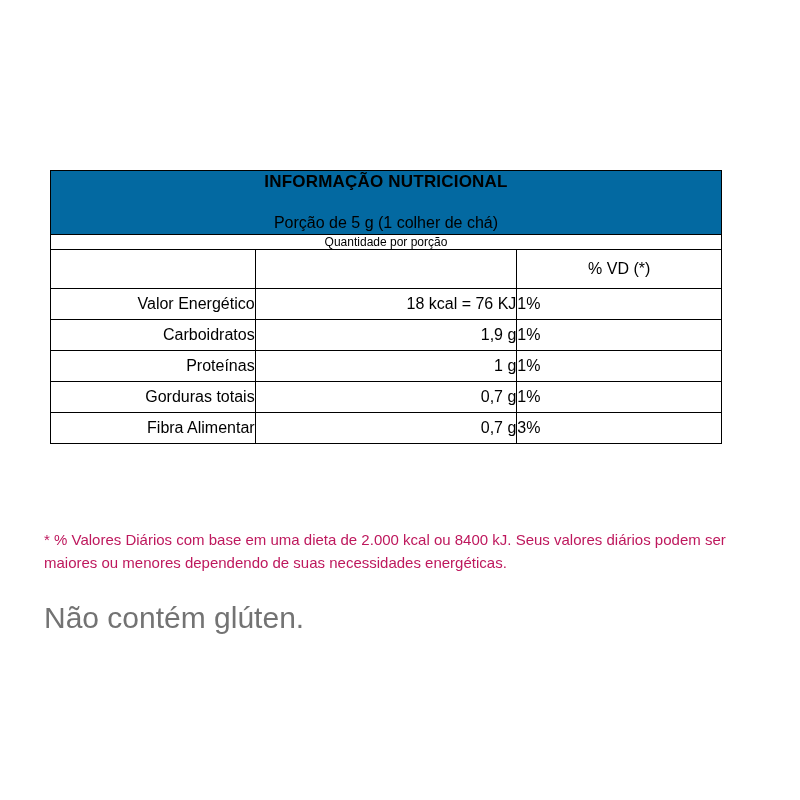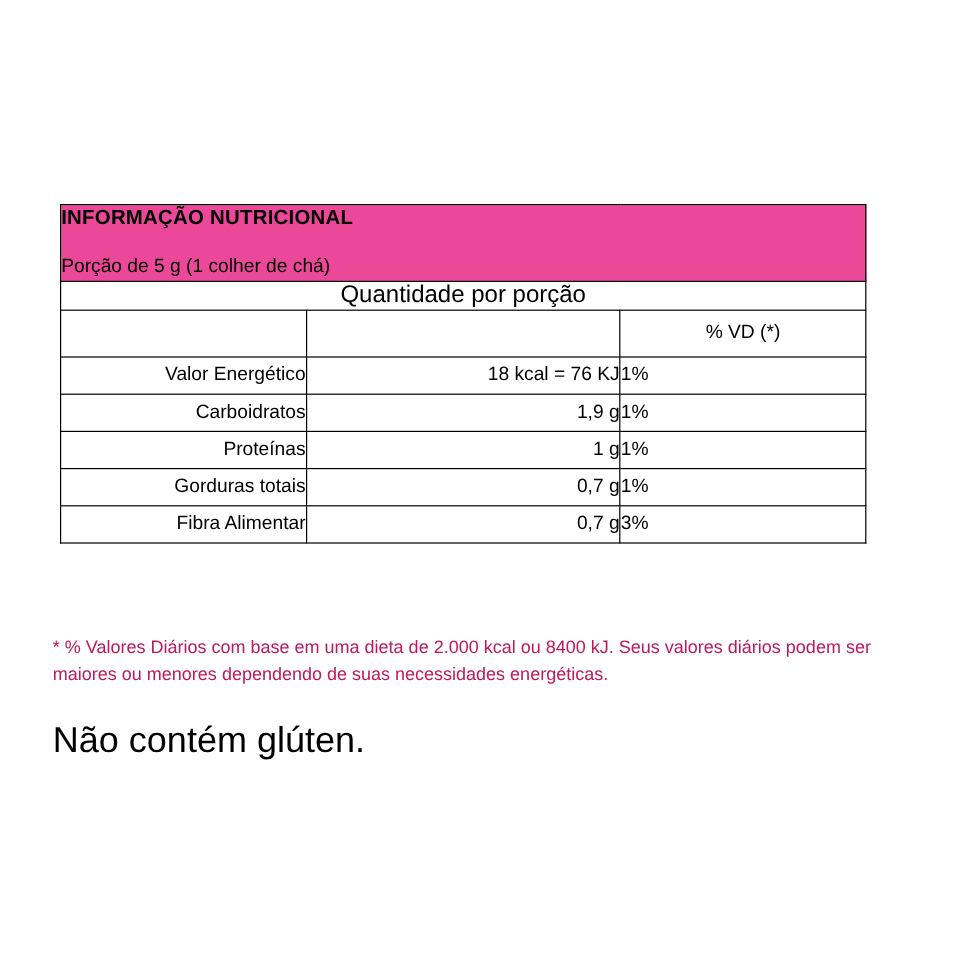--- a/index.html
+++ b/index.html
@@ -30,39 +30,40 @@
     border-collapse: collapse;
     table-layout: fixed;
     border: 1.5px solid #000;
   }
   table.nutrition td {
     border: 1px solid #000;
     padding: 0;
     vertical-align: middle;
   }
   .hdr-cell {
-    background: #ec4899;
+    background: #0369a1;
+    text-align: center;
     padding: 8px 6px 9px 6px;
     border-bottom: 1px solid #000 !important;
   }
   .hdr-title {
     font-size: 17px;
     font-weight: bold;
     letter-spacing: 0.2px;
     line-height: 1.35;
   }
   .hdr-sub {
     font-size: 16px;
     line-height: 1.4;
     padding-top: 2px;
     margin-top: 16px;
   }
   .qty-row td {
     text-align: center;
-    font-size: 20px;
+    font-size: 12px;
     padding: 6px 6px 7px 6px;
   }
   .vd-row td {
     height: 38px;
   }
   .vd-label {
     text-align: center;
     font-size: 16px;
     padding: 4px 6px;
   }
@@ -103,21 +104,21 @@
     font-size: 15px;
     line-height: 1.55;
     color: #be185d;
   }
   .gluten {
     position: absolute;
     left: 44px;
     top: 600px;
     font-size: 30px;
     line-height: 1.2;
-    color: #000000;
+    color: #737373;
   }
 </style>
 </head>
 <body>
 
 <div class="page">
 
   <div class="nutrition-wrap">
     <table class="nutrition">
       <colgroup>

